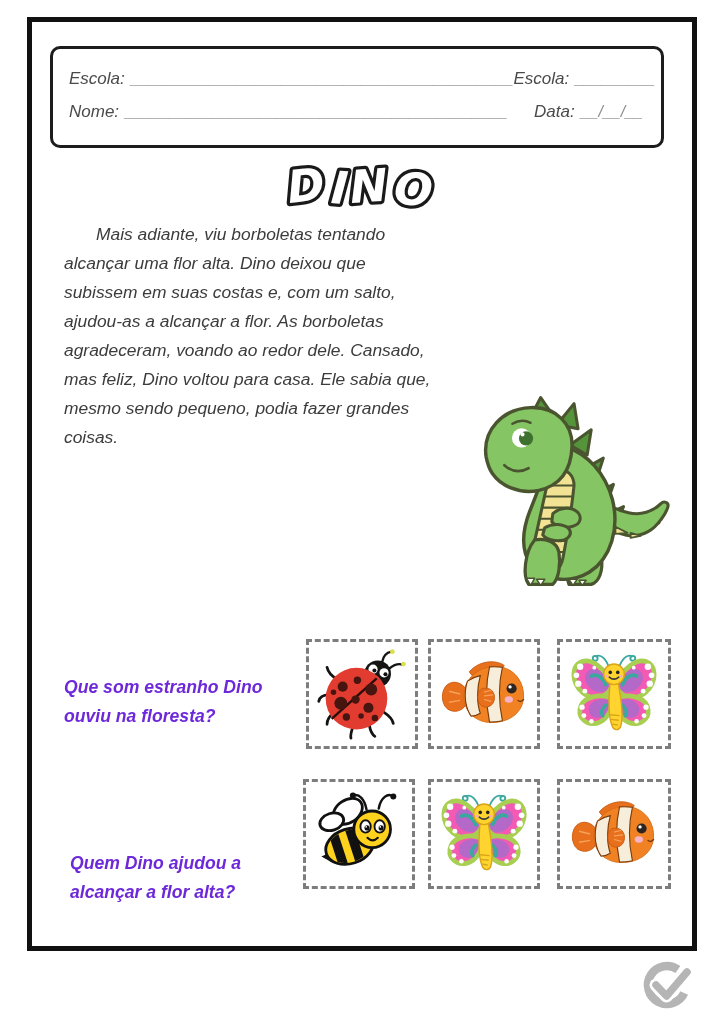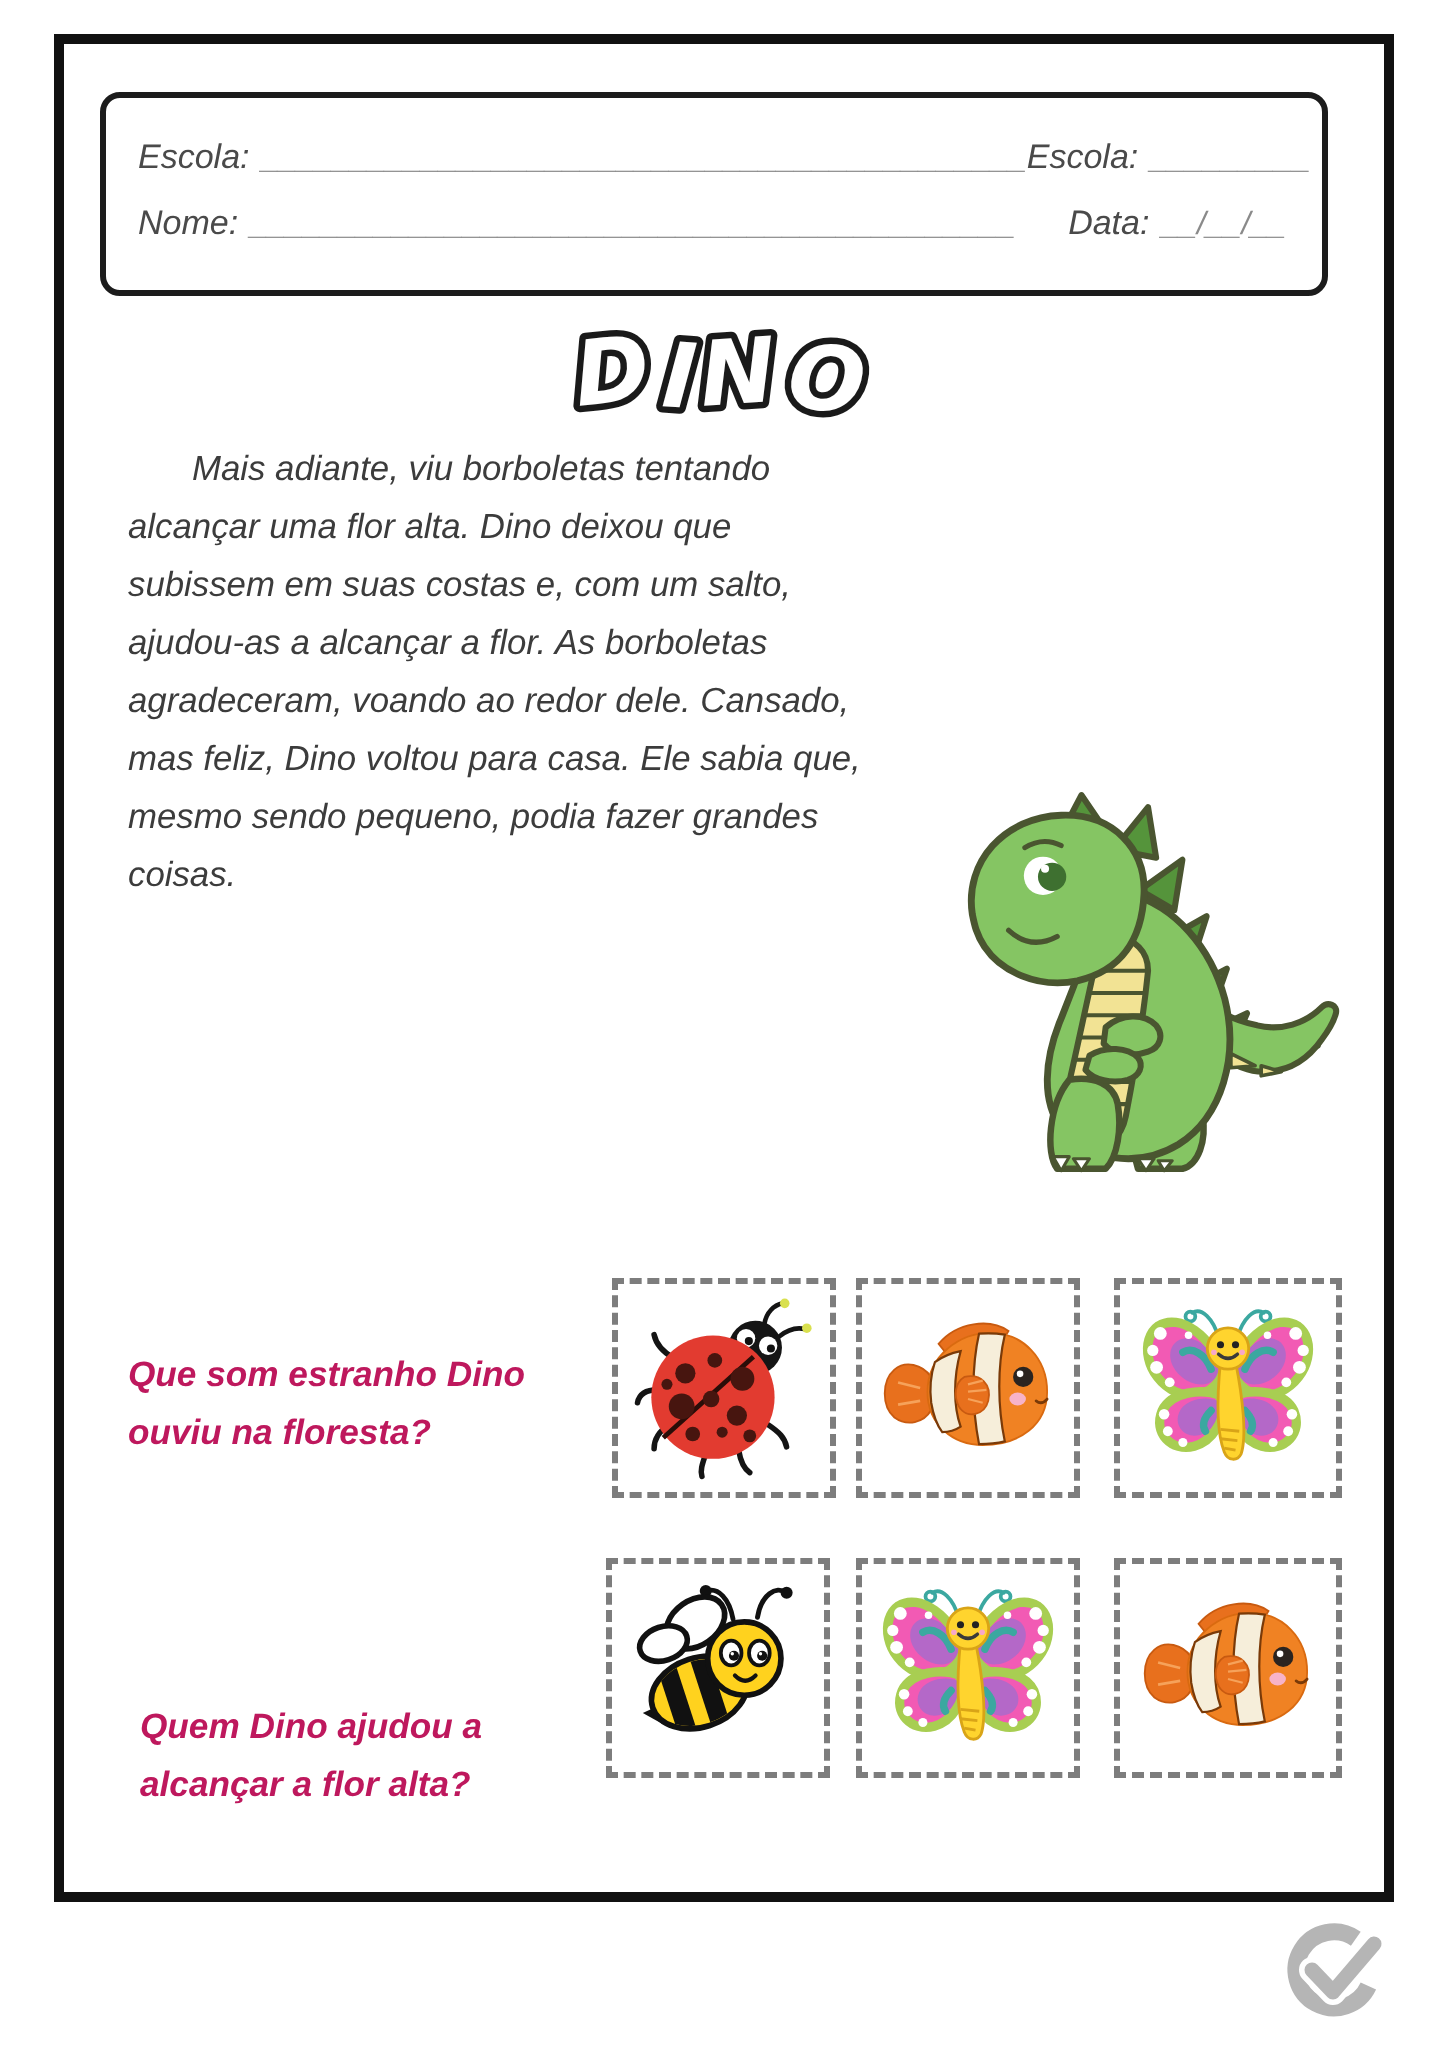--- a/index.html
+++ b/index.html
@@ -20,21 +20,21 @@
   .title-svg { position:absolute; left:0; top:156px; width:724px; height:64px; }
 
   .story { position:absolute; left:64px; top:220px; width:598px;
            font-size:17.4px; line-height:29px; color:var(--text-dark,#3c3c3c); }
   .para { text-indent:32px; }
   .para.narrow { width:424px; }
 
   .dino-wrap { position:absolute; left:470px; top:392px; width:202px; height:208px; }
 
   .question { position:absolute; font-size:17.6px; line-height:29px; font-weight:bold;
-              color:#be185d; }
+              color:#6d28d9; }
   .q1 { left:64px; top:673px; width:250px; }
   .q2 { left:70px; top:849px; width:250px; }
 
   .card { position:absolute; height:110px; background:#fff;
           border:3px dashed var(--dash-gray,#7d7d7d);
           display:flex; align-items:center; justify-content:center; }
   .card svg { display:block; }
   .r1 { top:639px; } .r2 { top:779px; }
   .c1a { left:306px; width:112px; } .c1b { left:428px; width:112px; } .c1c { left:557px; width:114px; }
   .c2a { left:303px; width:112px; } .c2b { left:428px; width:112px; } .c2c { left:557px; width:114px; }

